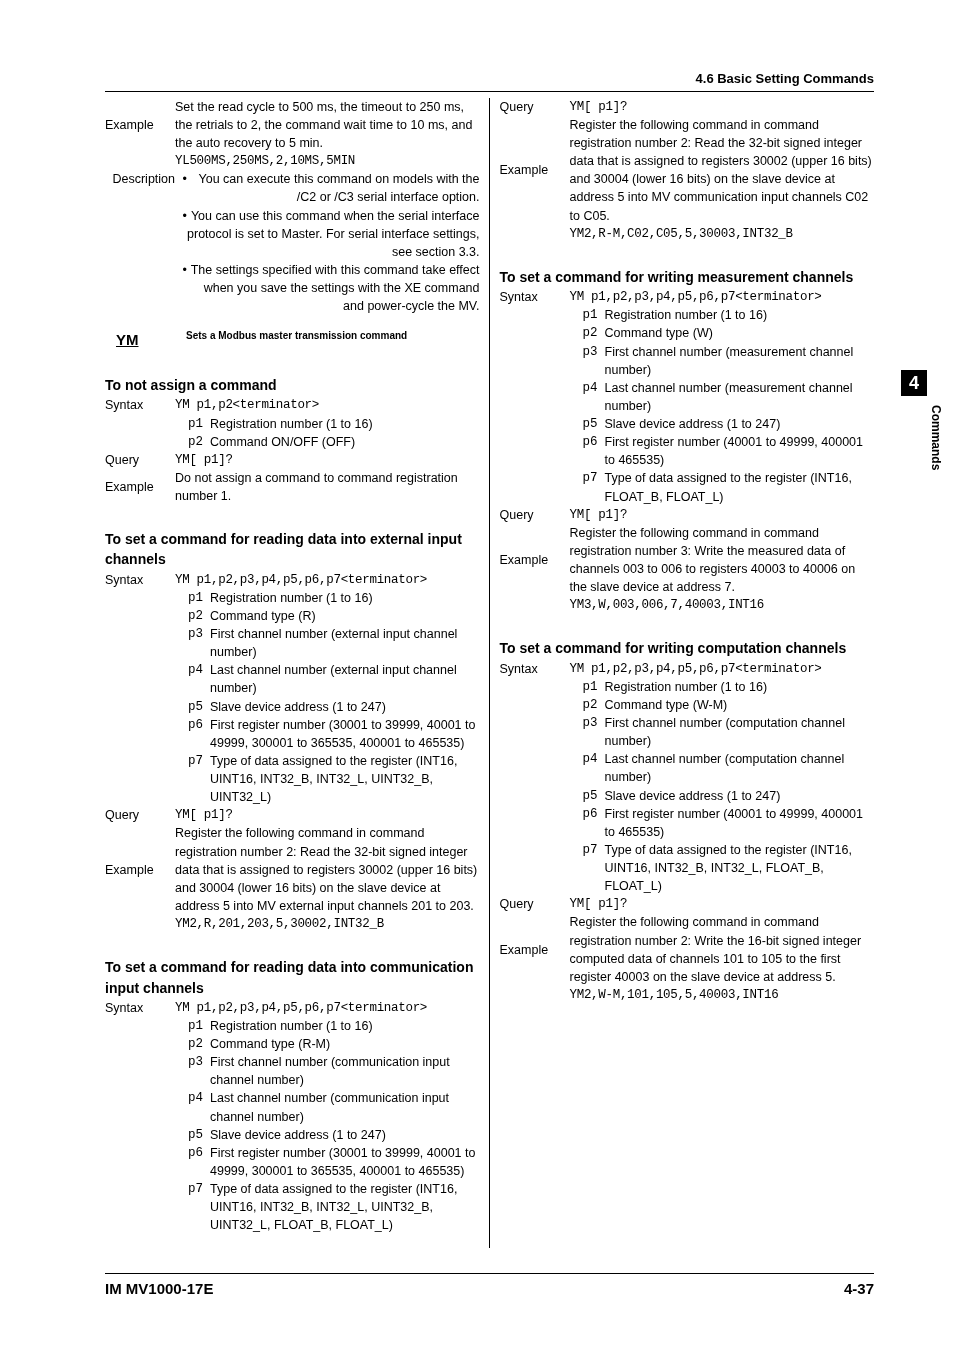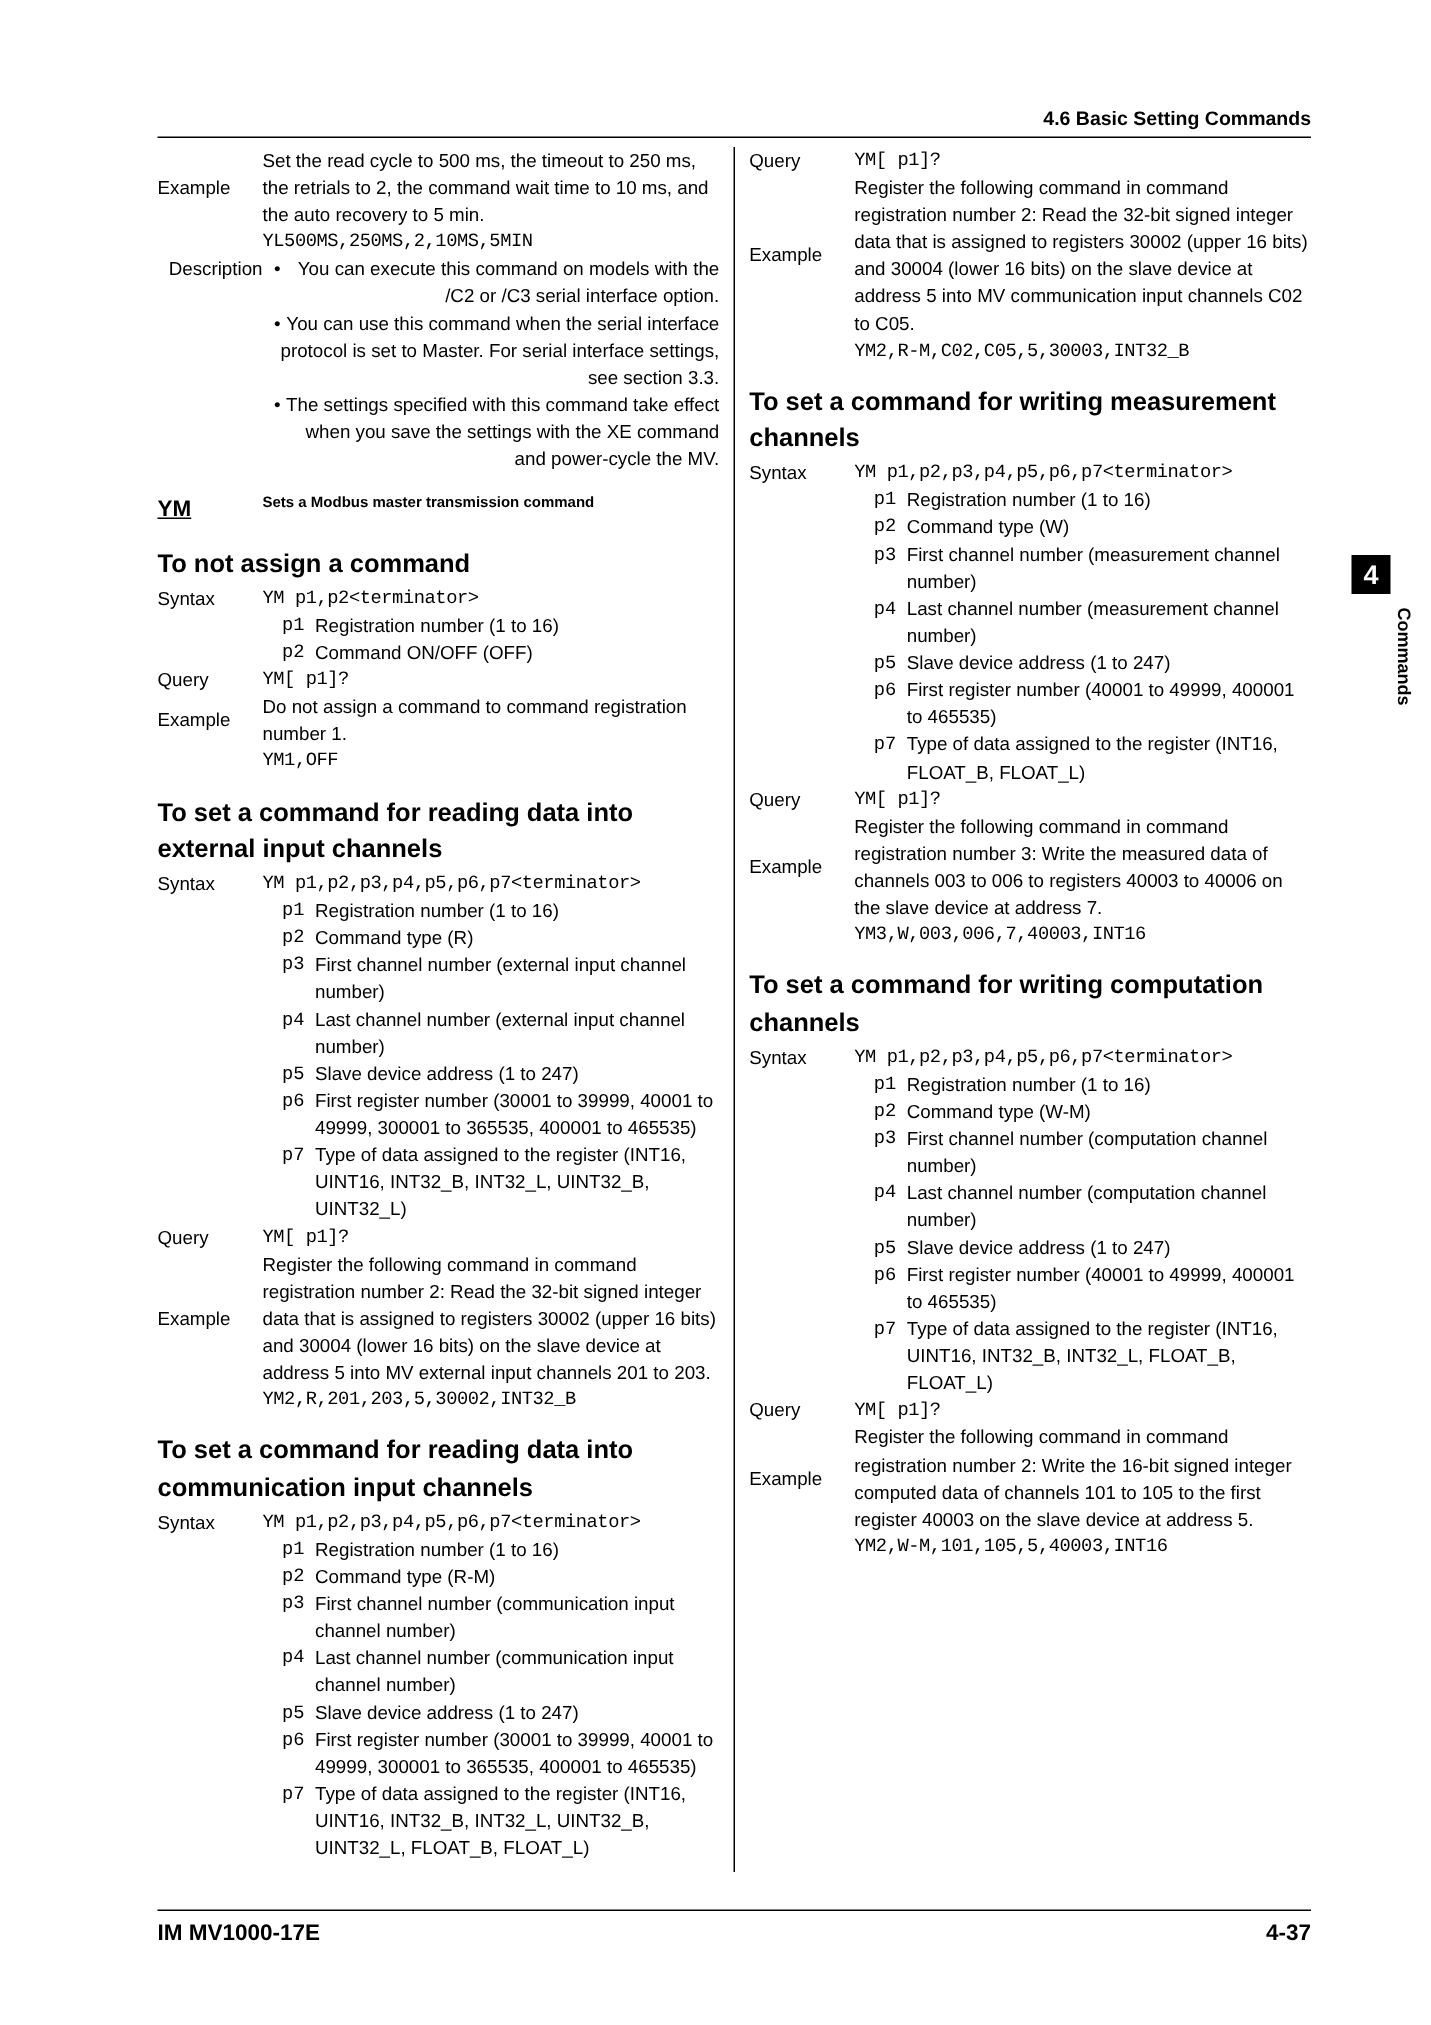--- a/index.html
+++ b/index.html
@@ -41,30 +41,31 @@
     margin-bottom: 2px;
     display: flex;
     align-items: flex-start;
   }
   .cmd-mnemonic {
     font-weight: bold;
     font-size: 15px;
     text-decoration: underline;
     width: 70px;
     flex-shrink: 0;
+    margin-left: 11px;
   }
   .cmd-desc-title {
     font-weight: bold;
     font-size: 10px;
     flex: 1;
   }
   .subhead {
     font-weight: bold;
-    font-size: 17px;
-    margin-top: 13px;
+    font-size: 14px;
+    margin-top: 24px;
     margin-bottom: 1px;
   }
   .row {
     display: flex;
     margin: 0;
     align-items: center;
   }
   .label {
     width: 70px;
     flex-shrink: 0;
@@ -182,24 +183,20 @@
         <div class="param-text">Command ON/OFF (OFF)</div>
       </div>
     <div class="row">
         <div class="label">Query</div>
         <div class="content mono">YM[ p1]?</div>
       </div>
     <div class="row">
         <div class="label">Example</div>
         <div class="content">Do not assign a command to command registration number 1.</div>
       </div>
-    <div class="row">
-        <div class="label"></div>
-        <div class="content mono">YM1,OFF</div>
-      </div>
 
     <div class="subhead">To set a command for reading data into external input channels</div>
     <div class="row">
         <div class="label">Syntax</div>
         <div class="content mono">YM p1,p2,p3,p4,p5,p6,p7&lt;terminator&gt;</div>
       </div>
     <div class="param-row">
         <div class="param-code">p1</div>
         <div class="param-text">Registration number (1 to 16)</div>
       </div>

